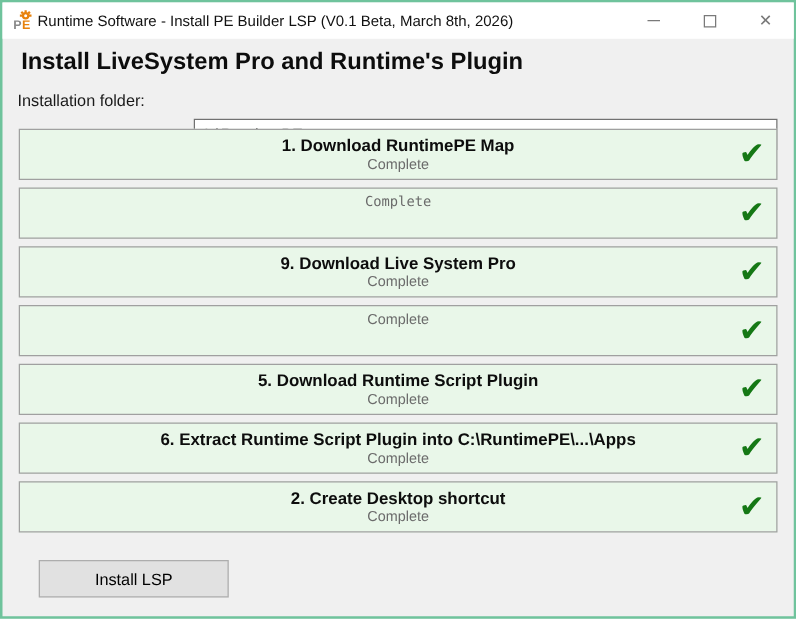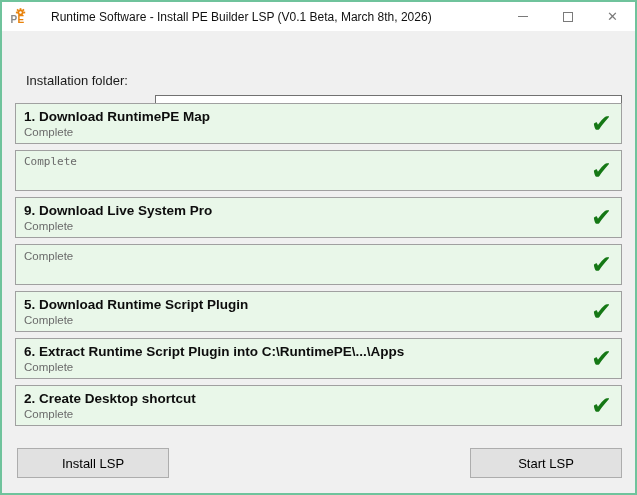--- a/index.html
+++ b/index.html
@@ -12,21 +12,21 @@
     background: #f0f0f0;
   }
 
   
   .titlebar {
     position: relative; height: 29px; background: #ffffff;
     display: flex; align-items: center;
   }
   .app-icon { width: 17px; height: 17px; margin-left: 8px; flex: 0 0 auto; }
   .titlebar-title {
-    margin-left: 24px; font-size: 12px; color: #111;
+    margin-left: 3px; font-size: 12px; color: #111;
     white-space: nowrap;
   }
   .win-controls {
     position: absolute; right: 0; top: 0; height: 29px; display: flex;
   }
   .win-btn {
     width: 45px; height: 29px; display: flex; align-items: center; justify-content: center;
     color: #7a7a7a; cursor: default;
   }
   .win-btn .dash { display: block; width: 10px; height: 0; border-top: 1px solid #7a7a7a; }
@@ -35,34 +35,34 @@
 
   
   .content { position: relative; width: 100%; height: 464px; }
   .page-title {
     position: absolute; left: 15px; top: 8px;
     font-size: 19px; font-weight: bold; color: #0d0d0d; letter-spacing: 0;
   }
 
   .folder-row { position: absolute; left: 0; top: 36px; width: 100%; }
   .folder-label {
-    position: absolute; left: 24px; top: 6px; font-size: 13px; color: #1a1a1a;
+    position: absolute; left: 12px; top: 6px; font-size: 13px; color: #1a1a1a;
     white-space: nowrap;
   }
   .folder-input {
     position: absolute; left: 153px; top: 0px; width: 467px; height: 25px;
     border: 1px solid #717171; background: #fff;
     font-family: "Liberation Sans", "DejaVu Sans", sans-serif;
     font-size: 13px; color: #000; padding: 0 4px; outline: none; margin-top: 28px;
   }
 
   
   .steps {
     position: absolute; left: 13px; top: 72px; width: 607px;
-    display: flex; flex-direction: column; gap: 6px;
+    display: flex; flex-direction: column; gap: 6px; text-align: center;
   }
   .step {
     position: relative; height: 41px;
     background: #e9f7e9; border: 1px solid #a0a0a0;
     padding: 4px 8px 0 8px;
   }
   .step-title { font-size: 13.5px; font-weight: bold; color: #0d0d0d; line-height: 17px; white-space: nowrap; }
   .step-status { font-size: 11.5px; color: #6b6b6b; line-height: 14px; }
   .step-status.mono { font-family: "DejaVu Sans Mono", "Liberation Mono", monospace; font-size: 11px; }
   .check {
@@ -71,21 +71,21 @@
     font-size: 25px; font-weight: bold; color: #157815; line-height: 1;
   }
 
   
   .footer-btn {
     position: absolute; height: 30px; width: 152px;
     background: #e1e1e1; border: 1px solid #adadad;
     font-family: "Liberation Sans", "DejaVu Sans", sans-serif;
     font-size: 13px; color: #000; cursor: default;
   }
-  .install-btn { left: 15px; top: 417px; }
+  .install-btn { left: 29px; top: 417px; }
   .start-btn { left: 468px; top: 417px; }
 </style>
 </head>
 <body>
 
 <div class="window">
 
   <div class="titlebar">
     <span class="app-icon">
       <svg width="17" height="17" viewBox="0 0 17 17">
@@ -110,20 +110,21 @@
       <div class="win-btn">
         <span class="square"></span>
       </div>
       <div class="win-btn">
         <span class="x-glyph">✕</span>
       </div>
     </div>
   </div>
 
   <div class="content">
+    <div class="page-title">Install LiveSystem Pro and Runtime's Plugin</div>
 
     <div class="folder-row">
       <span class="folder-label">Installation folder:</span>
       <input class="folder-input" type="text" value="C:\RuntimePE" style="">
     </div>
 
     <div class="steps">
   <div class="step">
     <div class="step-title">1. Download RuntimePE Map</div>
     <div class="step-status">Complete</div>
@@ -159,16 +160,15 @@
   </div>
 
   <div class="step">
     <div class="step-title">2. Create Desktop shortcut</div>
     <div class="step-status">Complete</div>
     <span class="check">✔</span>
   </div>
 </div>
 
     <button class="footer-btn install-btn">Install LSP</button>
-    <button class="footer-btn start-btn">Start LSP</button>
   </div>
 
 </div>
 
 </body></html>

